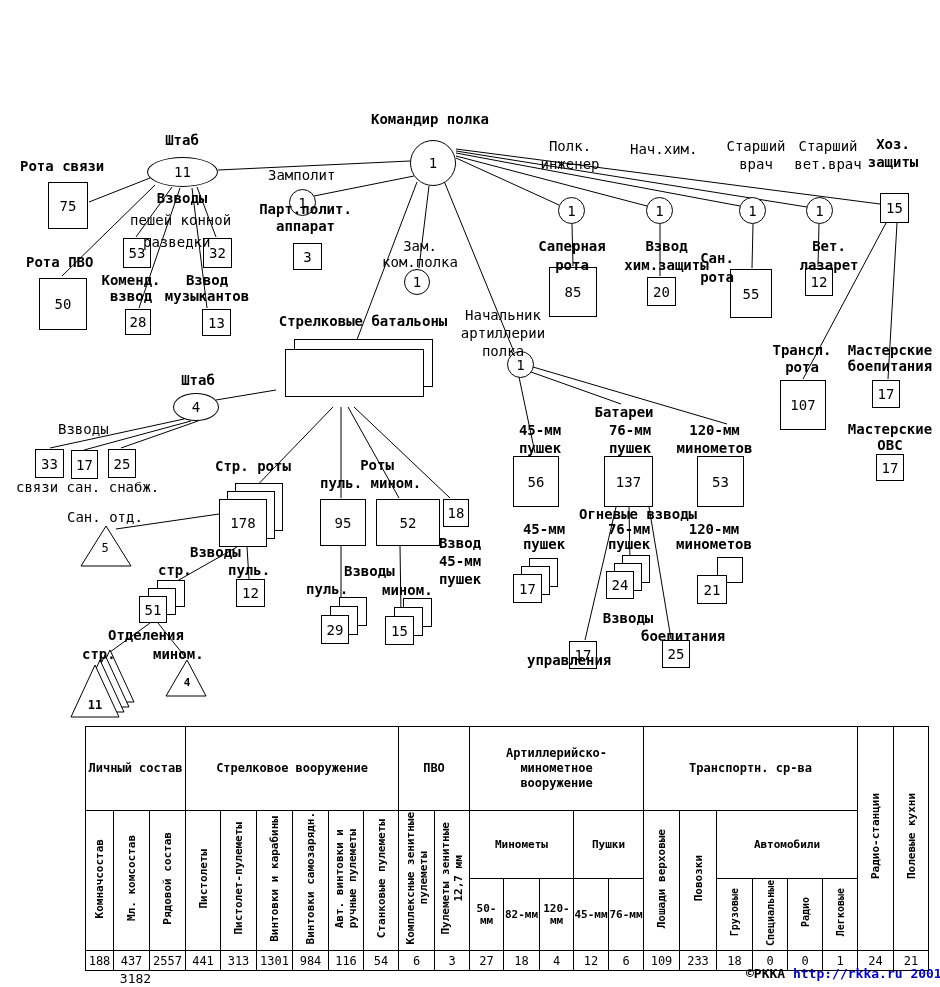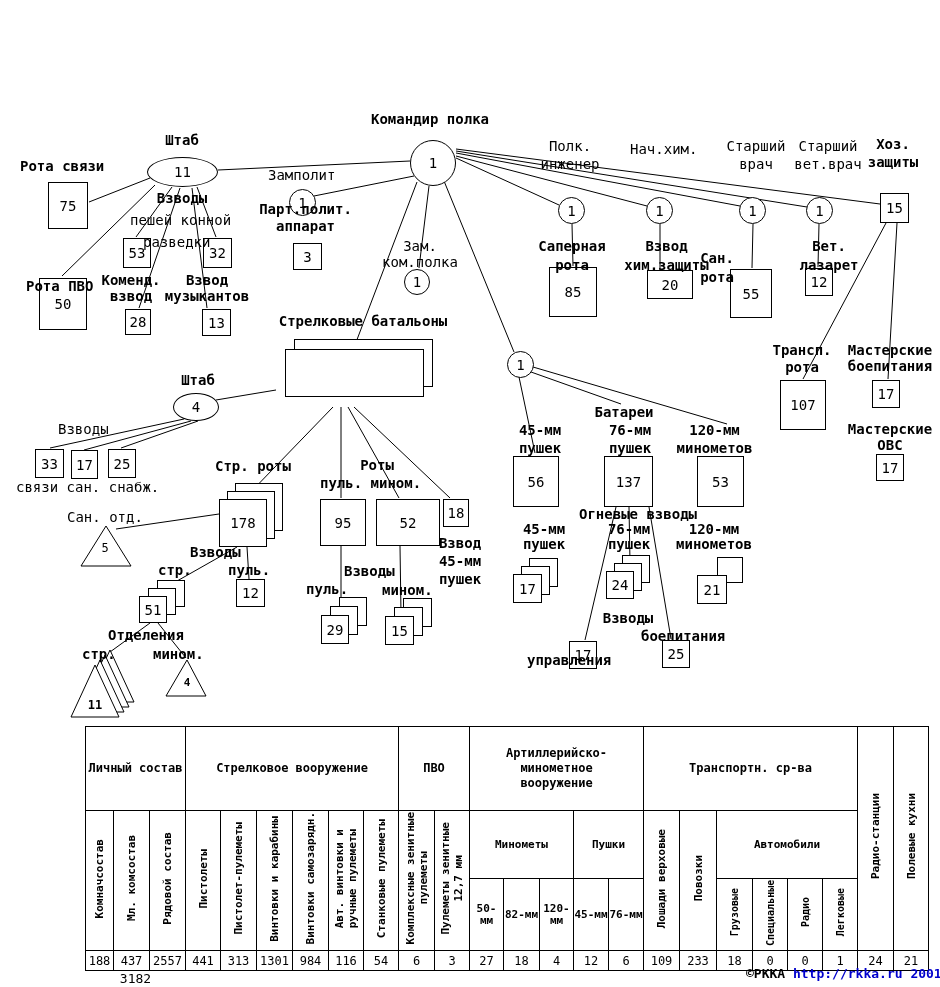--- a/index.html
+++ b/index.html
@@ -95,21 +95,21 @@
 
 <div class="lbl" style="left:147px;top:131px;width:70px;">Штаб</div>
 <div class="bx circ num" style="left:147px;top:157px;width:71px;height:30px;">11</div>
 <div class="lbl left" style="left:20px;top:157px;">Рота связи</div>
 <div class="bx num" style="left:48px;top:182px;width:40px;height:47px;">75</div>
 <div class="lbl" style="left:150px;top:189px;width:64px;">Взводы</div>
 <div class="lbl n left" style="left:130px;top:211px;">пешей  конной</div>
 <div class="lbl n left" style="left:143px;top:233px;">разведки</div>
 <div class="bx num" style="left:123px;top:238px;width:28px;height:30px;">53</div>
 <div class="bx num" style="left:203px;top:238px;width:29px;height:30px;">32</div>
-<div class="lbl left" style="left:26px;top:253px;margin-top:24px;">Рота ПВО</div>
+<div class="lbl left" style="left:26px;top:253px;">Рота ПВО</div>
 <div class="bx num" style="left:39px;top:278px;width:48px;height:52px;">50</div>
 <div class="lbl lh20" style="left:96px;top:272px;width:70px;">Коменд.
 взвод</div>
 <div class="bx num" style="left:125px;top:309px;width:26px;height:26px;">28</div>
 <div class="lbl lh20" style="left:162px;top:272px;width:90px;">Взвод
 музыкантов</div>
 <div class="bx num" style="left:202px;top:309px;width:29px;height:27px;">13</div>
 
 <div class="lbl n left" style="left:268px;top:166px;">Замполит</div>
 <div class="bx circ num" style="left:289px;top:189px;width:27px;height:27px;">1</div>
@@ -132,21 +132,21 @@
 <div class="bx circ num" style="left:558px;top:197px;width:27px;height:27px;">1</div>
 <div class="bx circ num" style="left:646px;top:197px;width:27px;height:27px;">1</div>
 <div class="bx circ num" style="left:739px;top:197px;width:27px;height:27px;">1</div>
 <div class="bx circ num" style="left:806px;top:197px;width:27px;height:27px;">1</div>
 <div class="bx num" style="left:880px;top:193px;width:29px;height:30px;">15</div>
 <div class="lbl lh18" style="left:538px;top:237px;width:68px;line-height:19px;">Саперная
 рота</div>
 <div class="bx num" style="left:549px;top:267px;width:48px;height:50px;">85</div>
 <div class="lbl" style="left:624px;top:237px;width:85px;line-height:19px;">Взвод
 хим.защиты</div>
-<div class="bx num" style="left:647px;top:270px;width:46px;height:29px;">20</div>
+<div class="bx num" style="left:647px;top:277px;width:29px;height:29px;">20</div>
 <div class="lbl" style="left:682px;top:237px;width:70px;line-height:19px;margin-top:12px;">Сан.
 рота</div>
 <div class="bx num" style="left:730px;top:269px;width:42px;height:49px;">55</div>
 <div class="lbl" style="left:794px;top:237px;width:70px;line-height:19px;">Вет.
 лазарет</div>
 <div class="bx num" style="left:805px;top:268px;width:28px;height:28px;">12</div>
 <div class="lbl lh17" style="left:768px;top:342px;width:68px;">Трансп.
 рота</div>
 <div class="bx num" style="left:780px;top:380px;width:46px;height:50px;">107</div>
 <div class="lbl lh16" style="left:845px;top:342px;width:90px;">Мастерские
@@ -210,20 +210,23 @@
 <div class="lbl left" style="left:344px;top:562px;">Взводы</div>
 <div class="lbl left" style="left:306px;top:580px;">пуль.</div>
 <div class="lbl left" style="left:382px;top:581px;">мином.</div>
 <div class="bx" style="left:339px;top:597px;width:28px;height:29px;"></div>
 <div class="bx" style="left:330px;top:606px;width:28px;height:29px;"></div>
 <div class="bx num" style="left:321px;top:615px;width:28px;height:29px;">29</div>
 <div class="bx" style="left:403px;top:598px;width:29px;height:29px;"></div>
 <div class="bx" style="left:394px;top:607px;width:29px;height:29px;"></div>
 <div class="bx num" style="left:385px;top:616px;width:29px;height:29px;">15</div>
 
+<div class="lbl n lh18" style="left:448px;top:306px;width:110px;line-height:18px;">Начальник
+артиллерии
+полка</div>
 <div class="bx circ num" style="left:507px;top:351px;width:27px;height:27px;">1</div>
 <div class="lbl" style="left:579px;top:403px;width:90px;">Батареи</div>
 <div class="lbl" style="left:505px;top:421px;width:70px;line-height:18px;">45-мм
 пушек</div>
 <div class="lbl" style="left:590px;top:421px;width:80px;line-height:18px;">76-мм
 пушек</div>
 <div class="lbl" style="left:662px;top:421px;width:105px;line-height:18px;">120-мм
 минометов</div>
 <div class="bx num" style="left:513px;top:456px;width:46px;height:51px;">56</div>
 <div class="bx num" style="left:604px;top:456px;width:49px;height:51px;">137</div>

